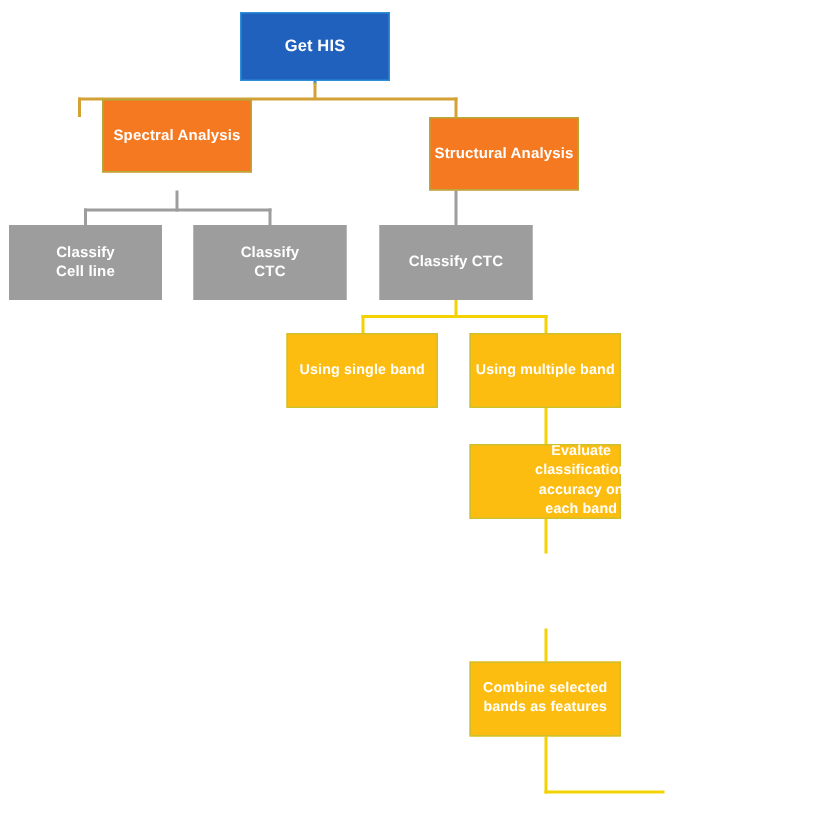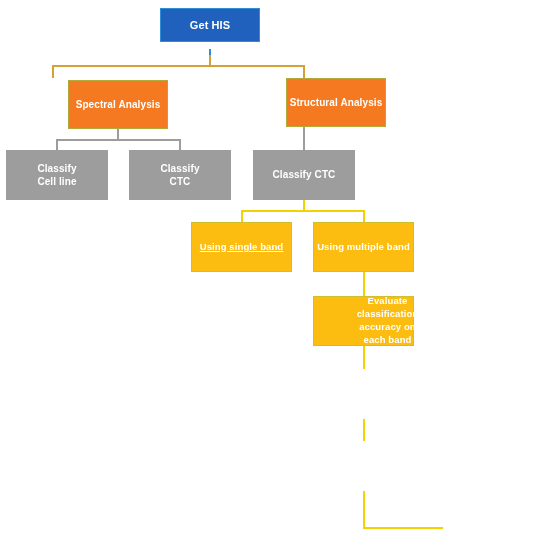--- a/index.html
+++ b/index.html
@@ -93,25 +93,25 @@
 
   <div class="edge e-yellow" style="left:363px; top:272px; width:2px; height:24px;"></div>
 
   <div class="edge e-yellow" style="left:363px; top:346px; width:2px; height:23px;"></div>
 
   <div class="edge e-yellow" style="left:363px; top:419px; width:2px; height:22px;"></div>
 
   <div class="edge e-yellow" style="left:363px; top:491px; width:2px; height:38px;"></div>
   <div class="edge e-yellow" style="left:363px; top:527px; width:80px; height:2px;"></div>
 
-  <div class="node n-blue" style="left:160px; top:8px; width:100px; height:34px;">
+  <div class="node n-blue" style="left:160px; top:8px; width:100px; height:46px;">
     <span>Get HIS</span>
   </div>
 
-  <div class="node n-orange" style="left:68px; top:80px; width:100px; height:49px;">
+  <div class="node n-orange" style="left:68px; top:66px; width:100px; height:49px;">
     <span>Spectral Analysis</span>
   </div>
 
   <div class="node n-orange" style="left:254px; top:78px; width:100px; height:49px;margin-left:32px;">
     <span>Structural Analysis</span>
   </div>
 
   <div class="node n-gray" style="left:6px; top:150px; width:102px; height:50px;">
     <span>Classify
 Cell line</span>
@@ -119,29 +119,33 @@
 
   <div class="node n-gray" style="left:129px; top:150px; width:102px; height:50px;">
     <span>Classify
 CTC</span>
   </div>
 
   <div class="node n-gray" style="left:253px; top:150px; width:102px; height:50px;">
     <span>Classify CTC</span>
   </div>
 
-  <div class="node n-yellow" style="left:191px; top:222px; width:101px; height:50px;text-decoration:underline;">
+  <div class="node n-yellow" style="left:191px; top:222px; width:101px; height:50px;">
     <span>Using single band</span>
   </div>
 
   <div class="node n-yellow" style="left:313px; top:222px; width:101px; height:50px;text-align:right;">
     <span>Using multiple band</span>
   </div>
 
   <div class="node n-yellow" style="left:313px; top:296px; width:101px; height:50px;padding-left:48px;">
     <span>Evaluate classification
 accuracy on each band</span>
   </div>
 
 
+  <div class="node n-yellow" style="left:313px; top:441px; width:101px; height:50px;">
+    <span>Combine selected
+bands as features</span>
+  </div>
 
 
 </div>
 
 </body></html>

